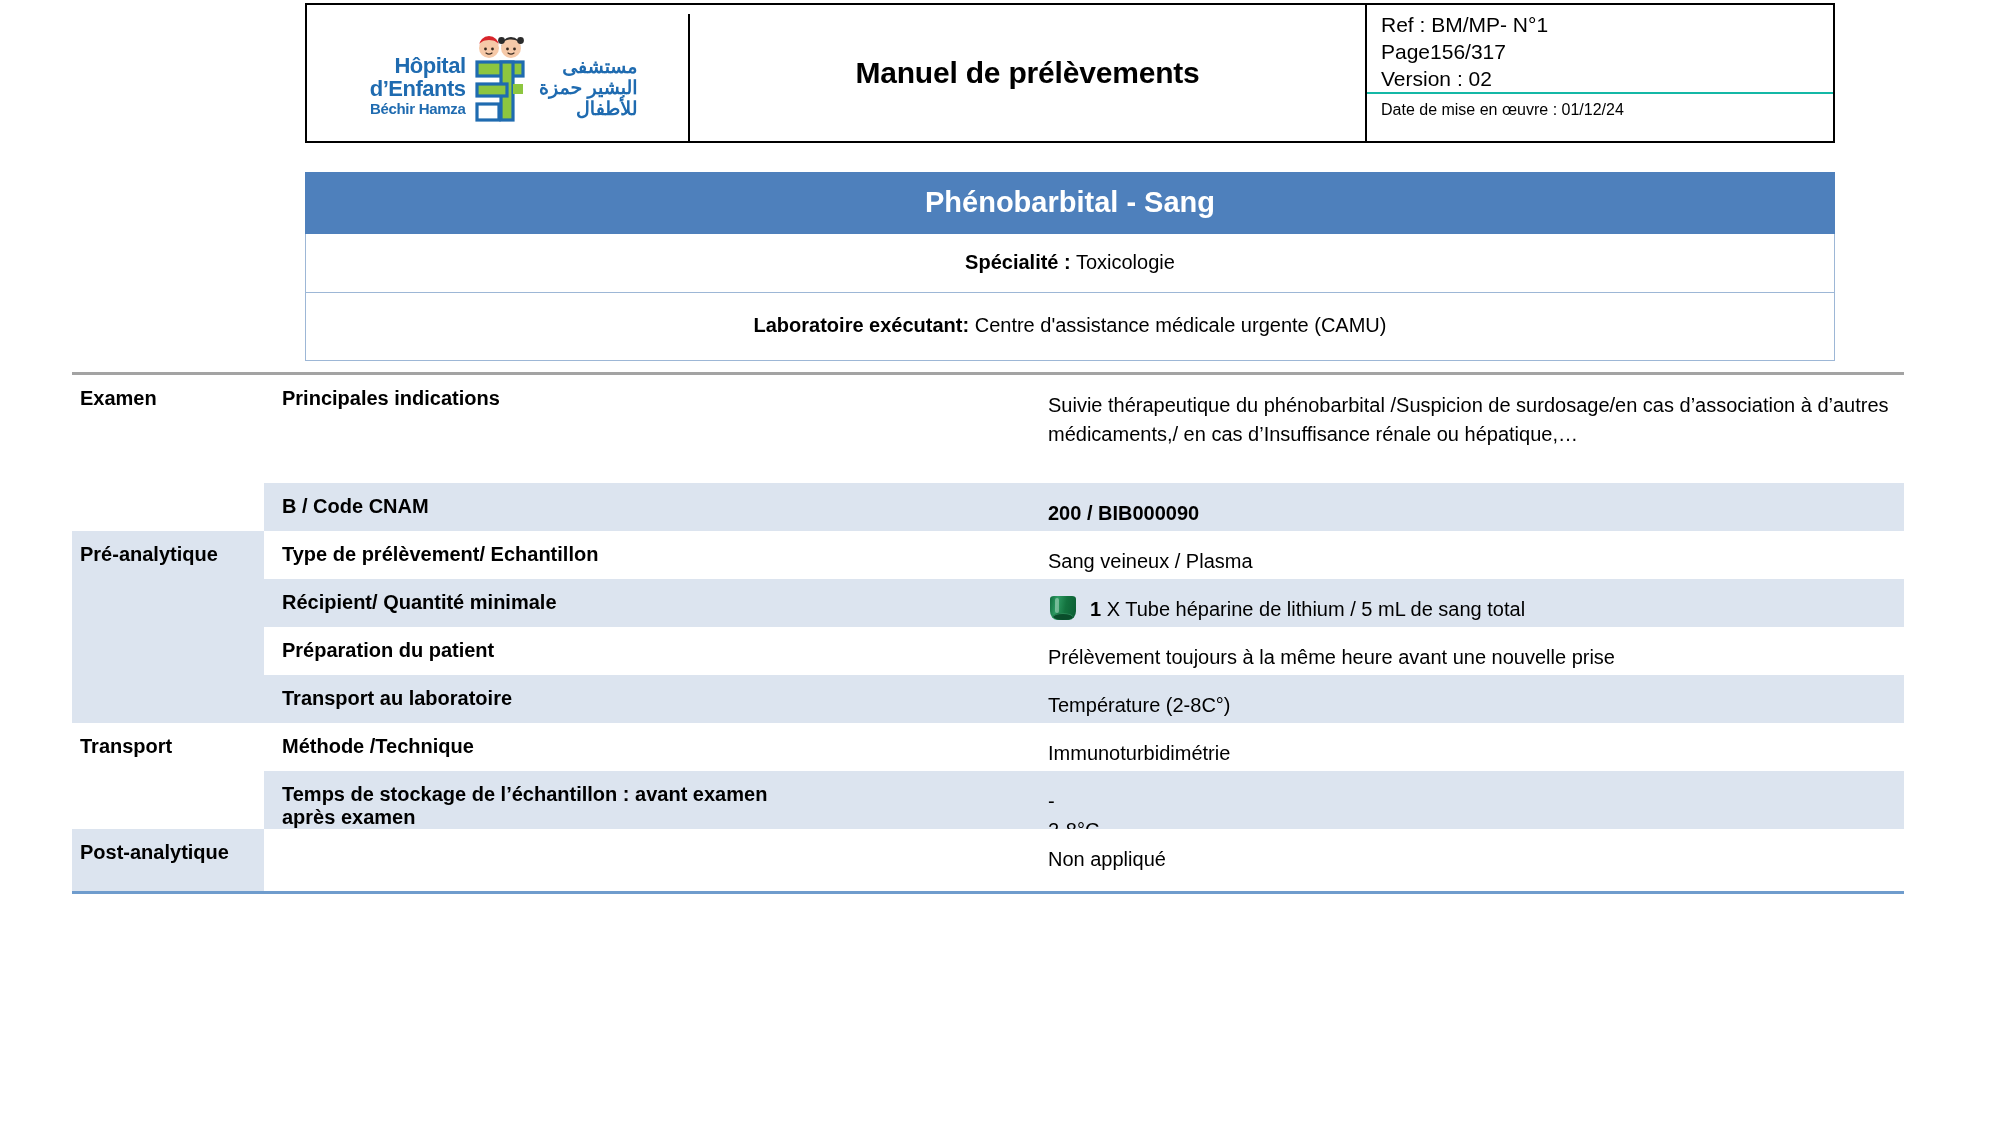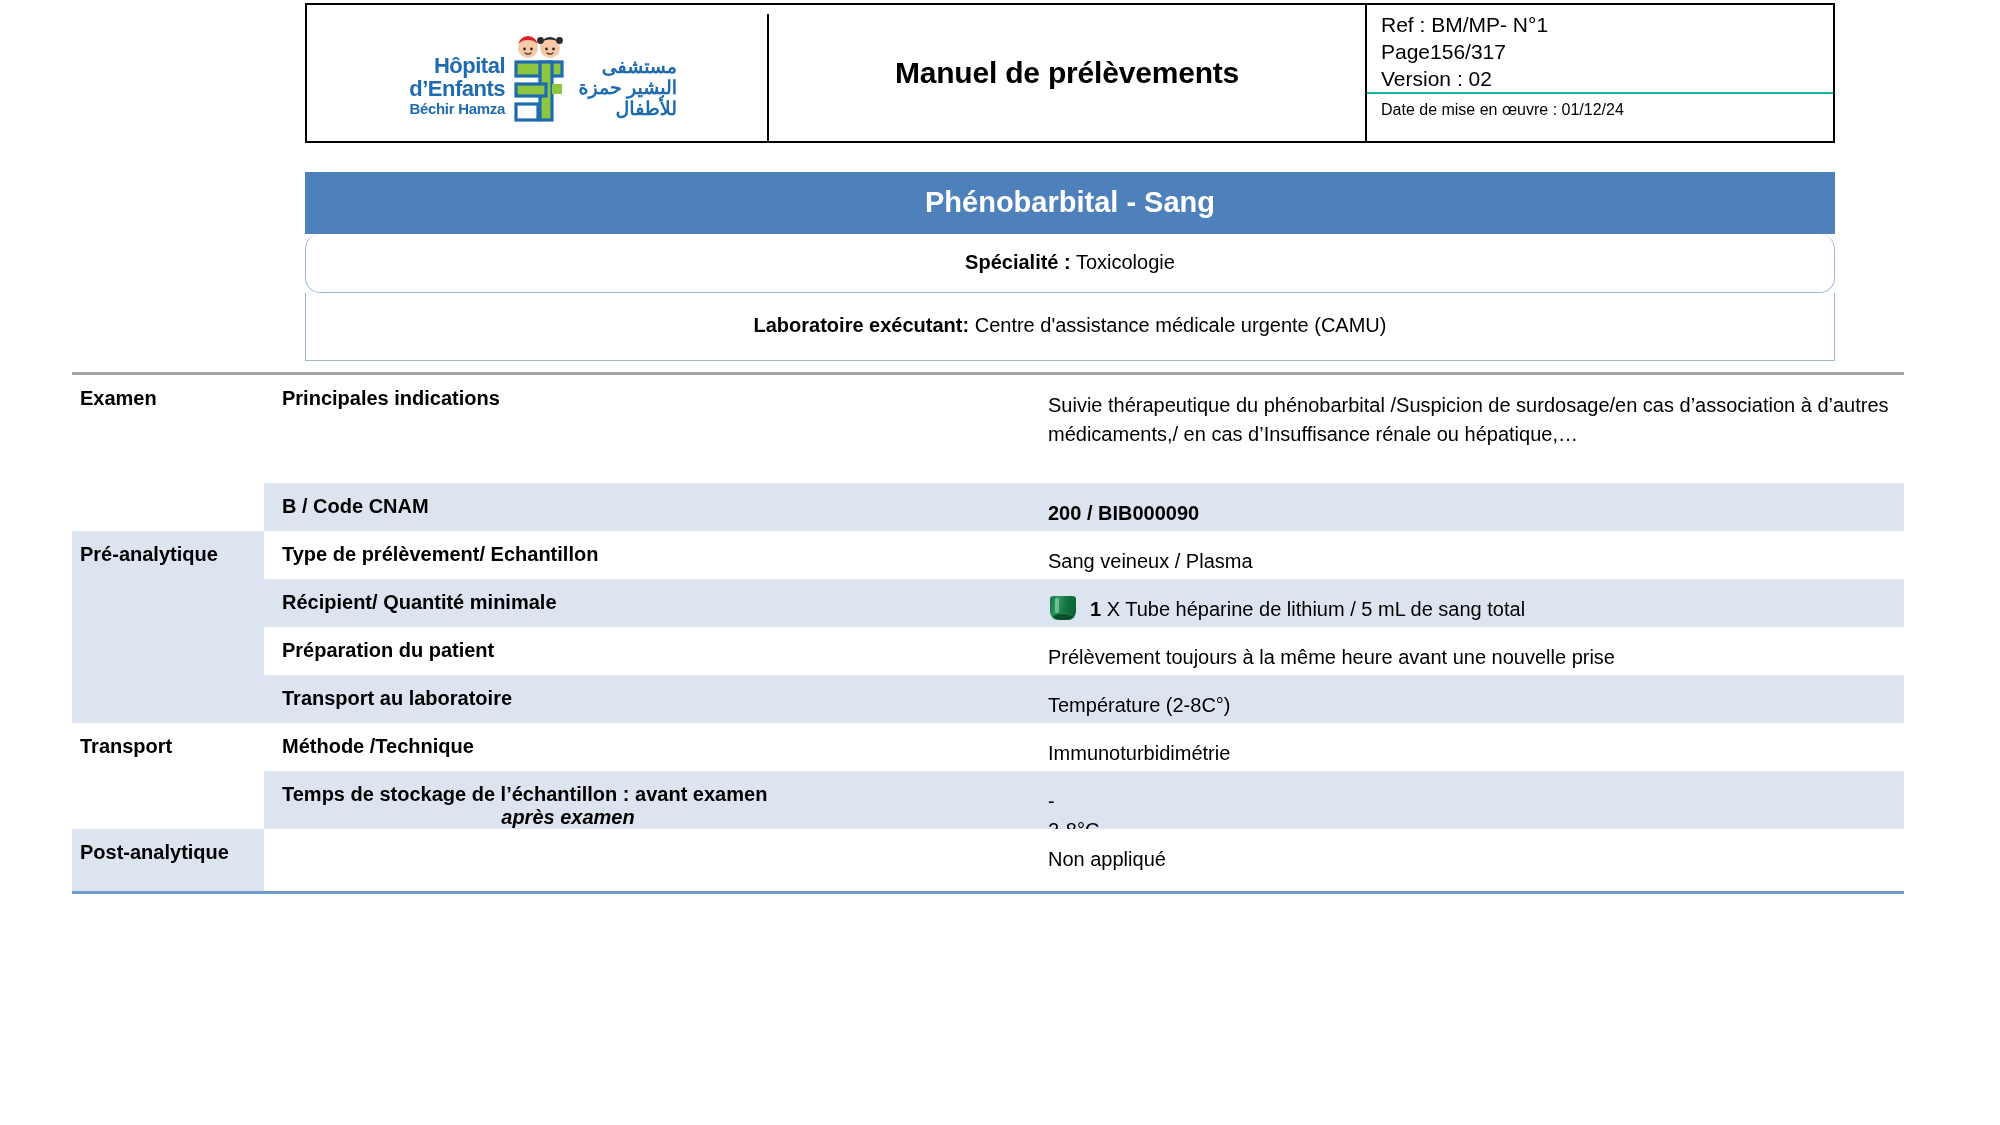--- a/index.html
+++ b/index.html
@@ -22,21 +22,21 @@
     left: 305px;
     top: 3px;
     width: 1530px;
     height: 140px;
     display: flex;
     border: 2px solid #000;
     box-sizing: border-box;
     background: #fff;
   }
   .hdr-logo-cell {
-    width: 462px;
+    width: 383px;
     border-right: 2px solid #000;
     display: flex;
     align-items: center;
     justify-content: center;
     box-sizing: border-box;
     margin-top: 9px;
   }
   .hdr-title-cell {
     flex: 1;
     border-right: 2px solid #000;
@@ -138,21 +138,21 @@
   .card-row {
     border: 1px solid #9db7d6;
     border-top: none;
     background: #ffffff;
     text-align: center;
     font-size: 20px;
     padding: 18px 0 19px;
     box-sizing: border-box;
     color: #000;
   }
-  .card-row.spec { padding: 17px 0 18px; border-radius: 15px; }
+  .card-row.spec { padding: 17px 0 18px; }
   .card-row.lab { padding: 21px 0 23px; }
   .card-row b { font-weight: bold; }
 
   
   .main-table {
     position: absolute;
     left: 72px;
     top: 372px;
     width: 1832px;
     border-top: 3px solid #a3a3a3;
@@ -200,23 +200,22 @@
   .c-phase.white { background: #ffffff; }
 
   
   .h-indications { height: 108px; }
   .h-std { height: 48px; }
   .h-storage { height: 58px; }
   .h-post { height: 62px; }
 
   .label-right {
     display: block;
-    text-align: center;
+    text-align: left;
     padding-right: 172px;
-    font-style: italic;
   }
 
   
   .tube-icon {
     display: inline-block;
     vertical-align: -5px;
     width: 30px;
     height: 26px;
     margin-right: 12px;
     position: relative;

